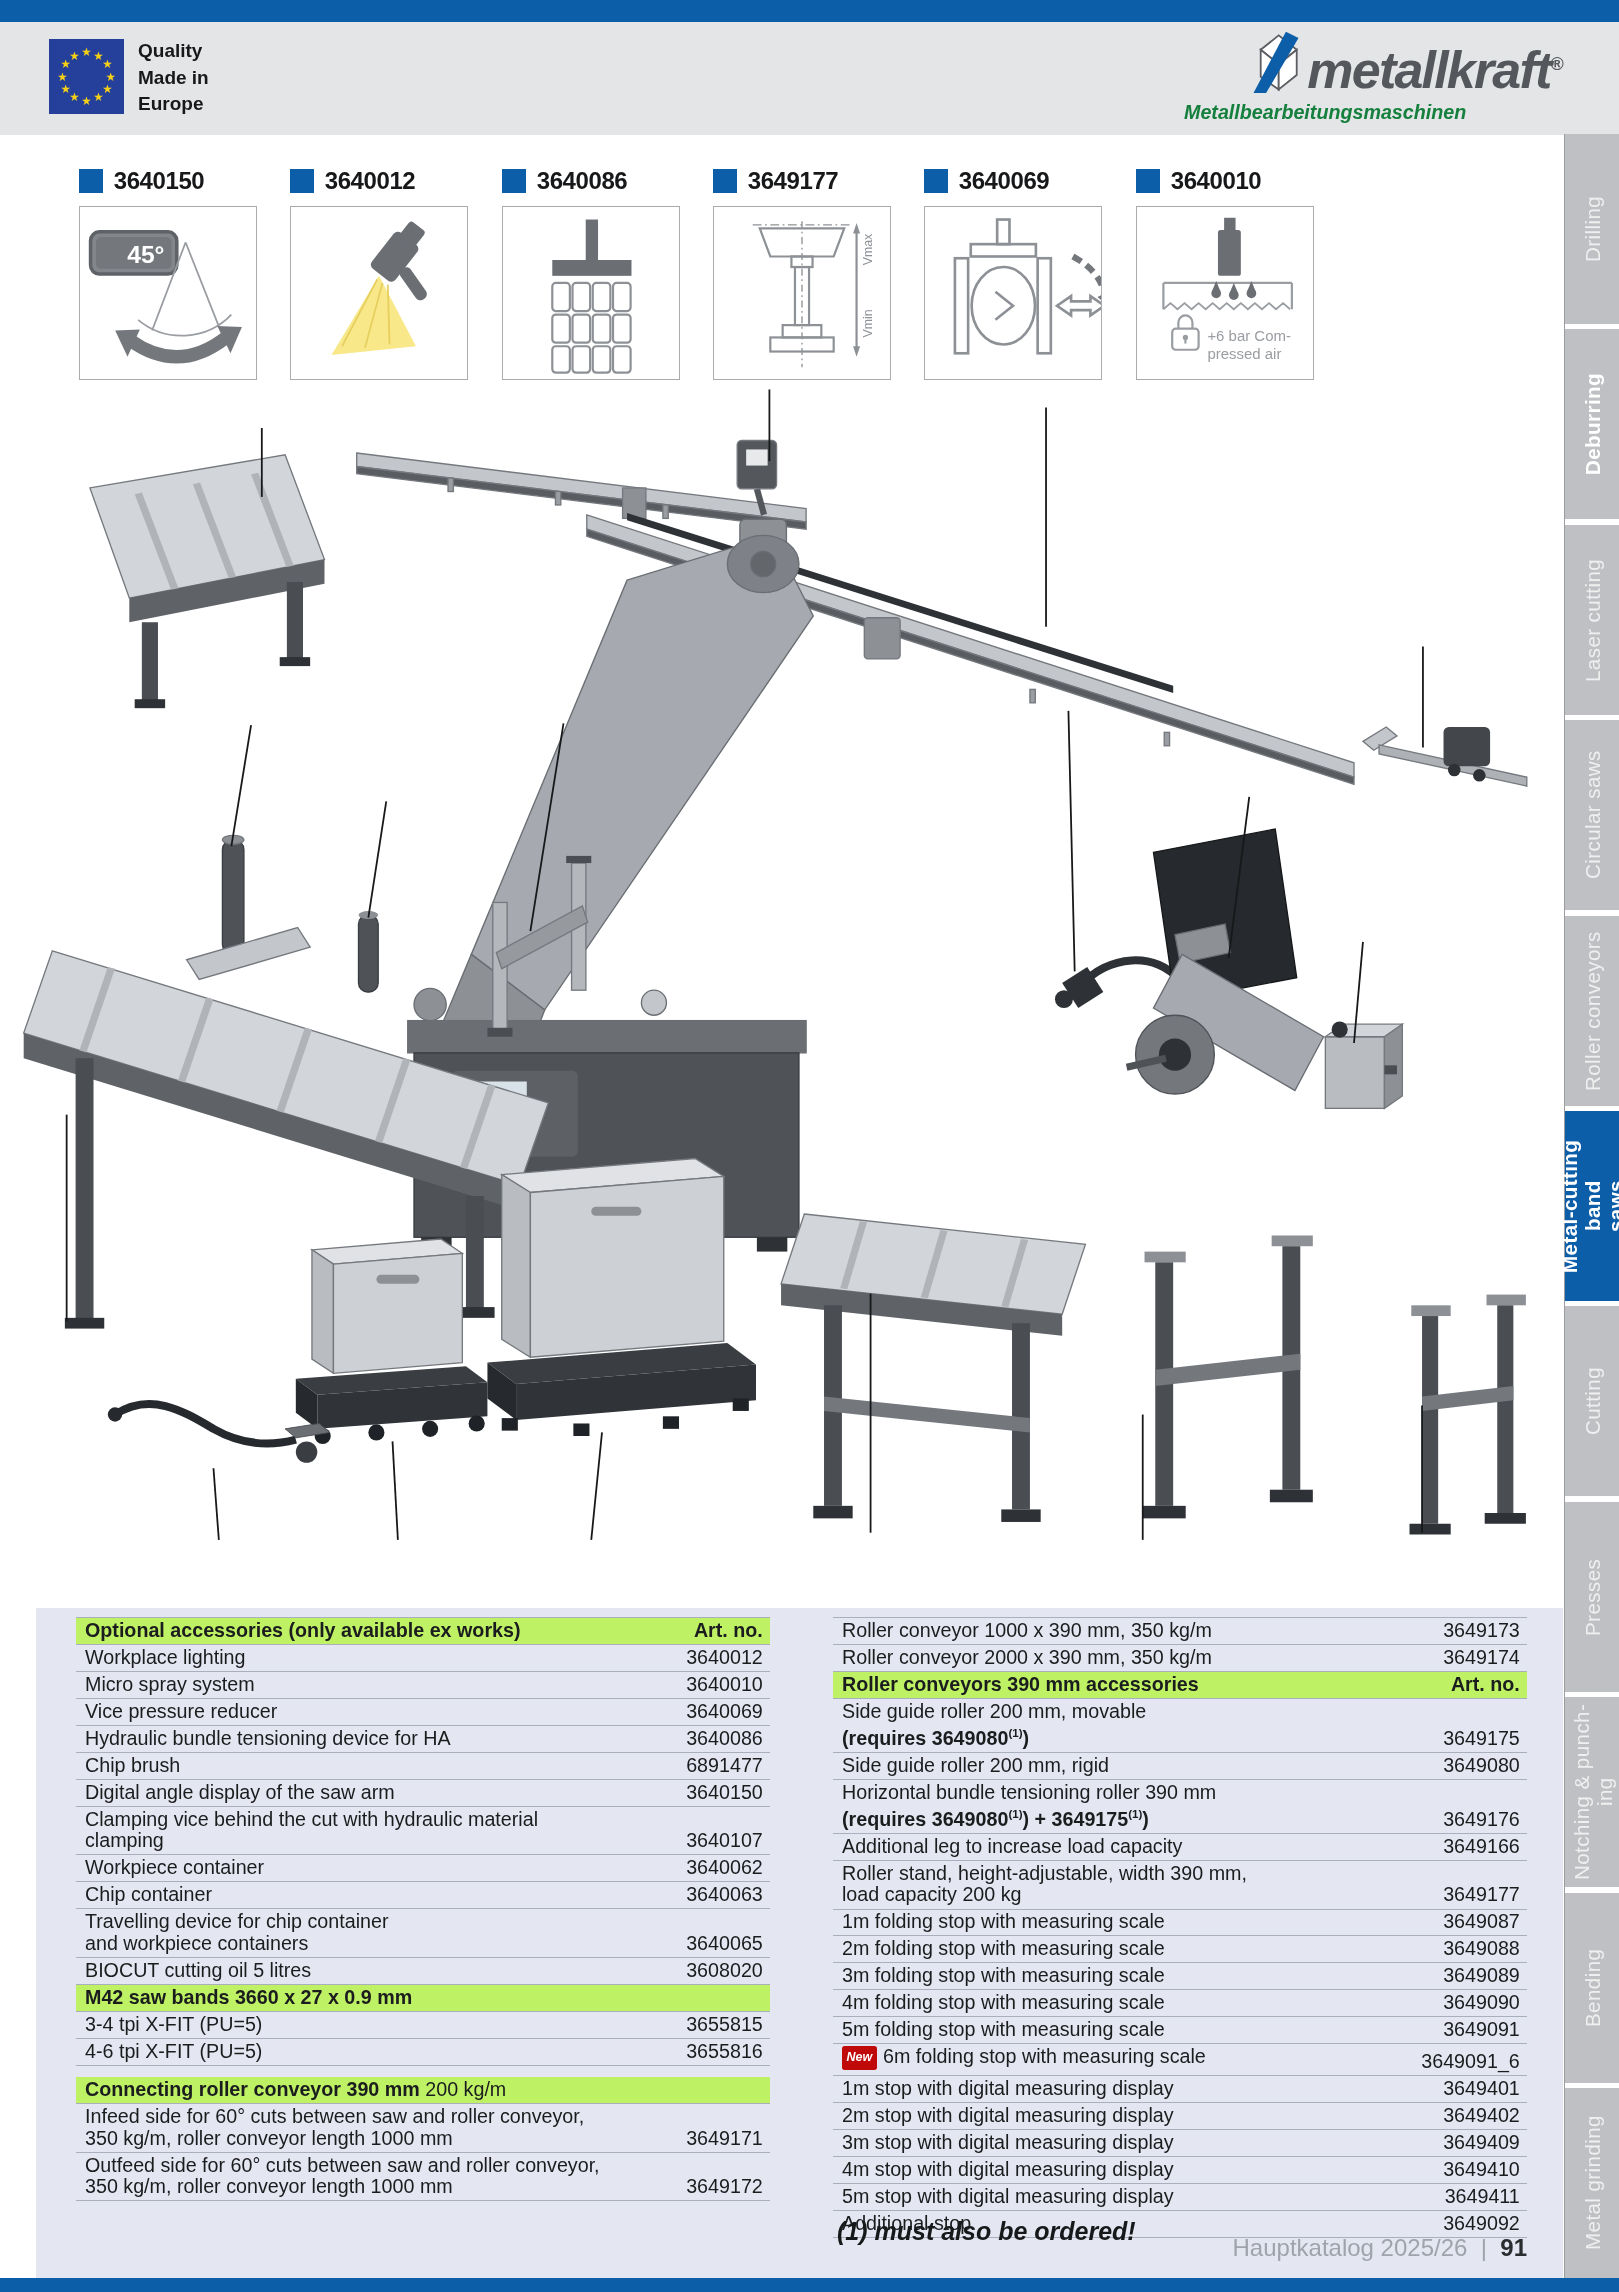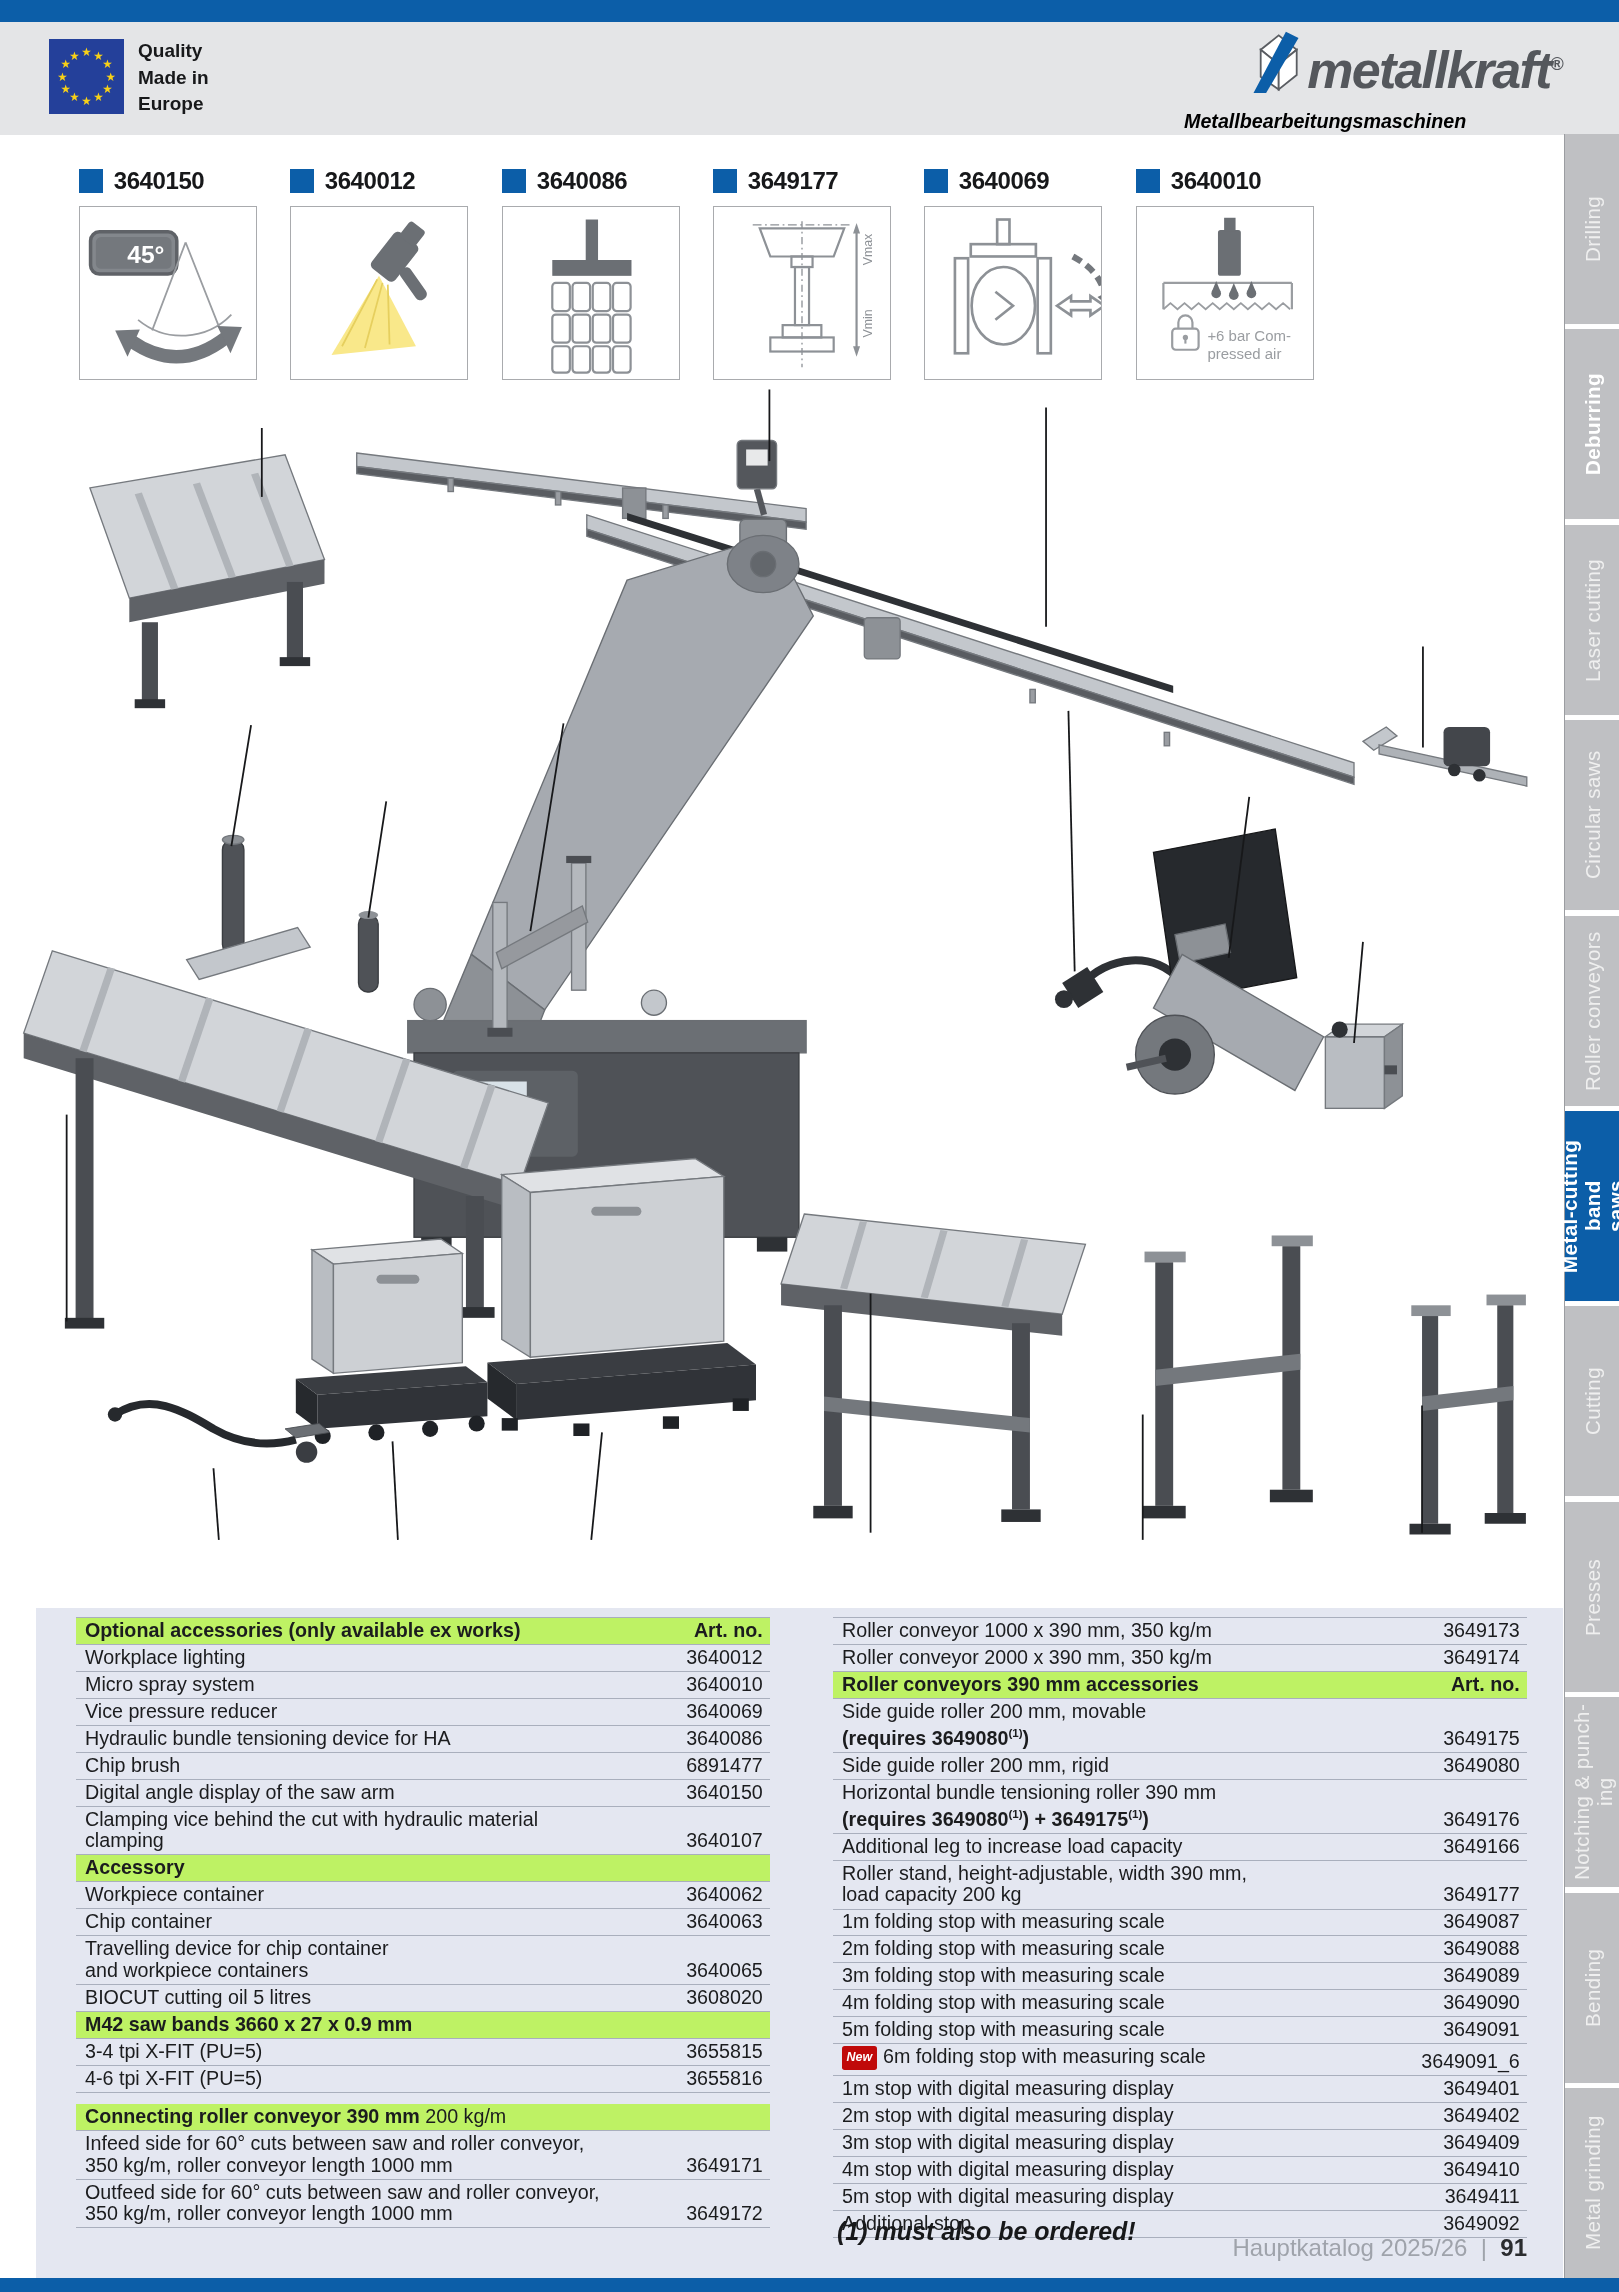--- a/index.html
+++ b/index.html
@@ -12,22 +12,22 @@
   .bottombar{left:0;top:2278px;width:1619px;height:14.3px;background:#0c5ea8;}
   
   .euflag{left:49px;top:39px;width:75px;height:75px;background:#24409a;}
   .quality{left:138px;top:38px;font-size:19px;font-weight:bold;line-height:1.4;
            white-space:pre-line;color:#17181a;}
   .brand{top:30px;right:57px;width:430px;text-align:right;}
   .brand-row{display:flex;align-items:flex-end;justify-content:flex-end;gap:3.6px;}
   .wordmark{font-size:52px;font-weight:bold;font-style:italic;color:#54575c;
             letter-spacing:-1.8px;line-height:1;}
   .wordmark sup{font-size:18px;font-style:normal;}
-  .brand-sub{font-size:19.7px;font-weight:bold;font-style:italic;color:#000000;
-             text-align:left;margin:14px 0 0 52px;}
+  .brand-sub{font-size:19.7px;font-weight:bold;font-style:italic;color:#15803d;
+             text-align:left;margin:5px 0 0 52px;}
   
   .sidebar{left:1564px;top:134px;width:56px;height:2144px;display:flex;flex-direction:column;
            gap:5.4px;border-left:1.8px solid #9b9da1;box-sizing:border-box;}
   .tab{flex:1;background:#bfc0c3;display:flex;align-items:center;justify-content:center;
        writing-mode:vertical-rl;transform:rotate(180deg);font-size:20.6px;color:#efefef;
        letter-spacing:0.4px;white-space:pre-line;text-align:center;line-height:23px;cursor:pointer;}
   .tab.bold{font-weight:bold;color:#fff;}
   .tab.active{background:#0c5ea8;color:#fff;font-weight:bold;}
   
   .ibox{width:179px;}
@@ -520,26 +520,20 @@
         </div>
         <div class="t-art">3640150</div>
       </div>
       <div class="t-row">
         <div class="t-name">
           <div>Clamping vice behind the cut with hydraulic material</div>
           <div>clamping</div>
         </div>
         <div class="t-art">3640107</div>
       </div>
-      <div class="t-row sec">
-        <div class="t-name">
-          <div><span class="b">Accessory</span></div>
-        </div>
-        <div class="t-art"></div>
-      </div>
       <div class="t-row">
         <div class="t-name">
           <div>Workpiece container</div>
         </div>
         <div class="t-art">3640062</div>
       </div>
       <div class="t-row">
         <div class="t-name">
           <div>Chip container</div>
         </div>

